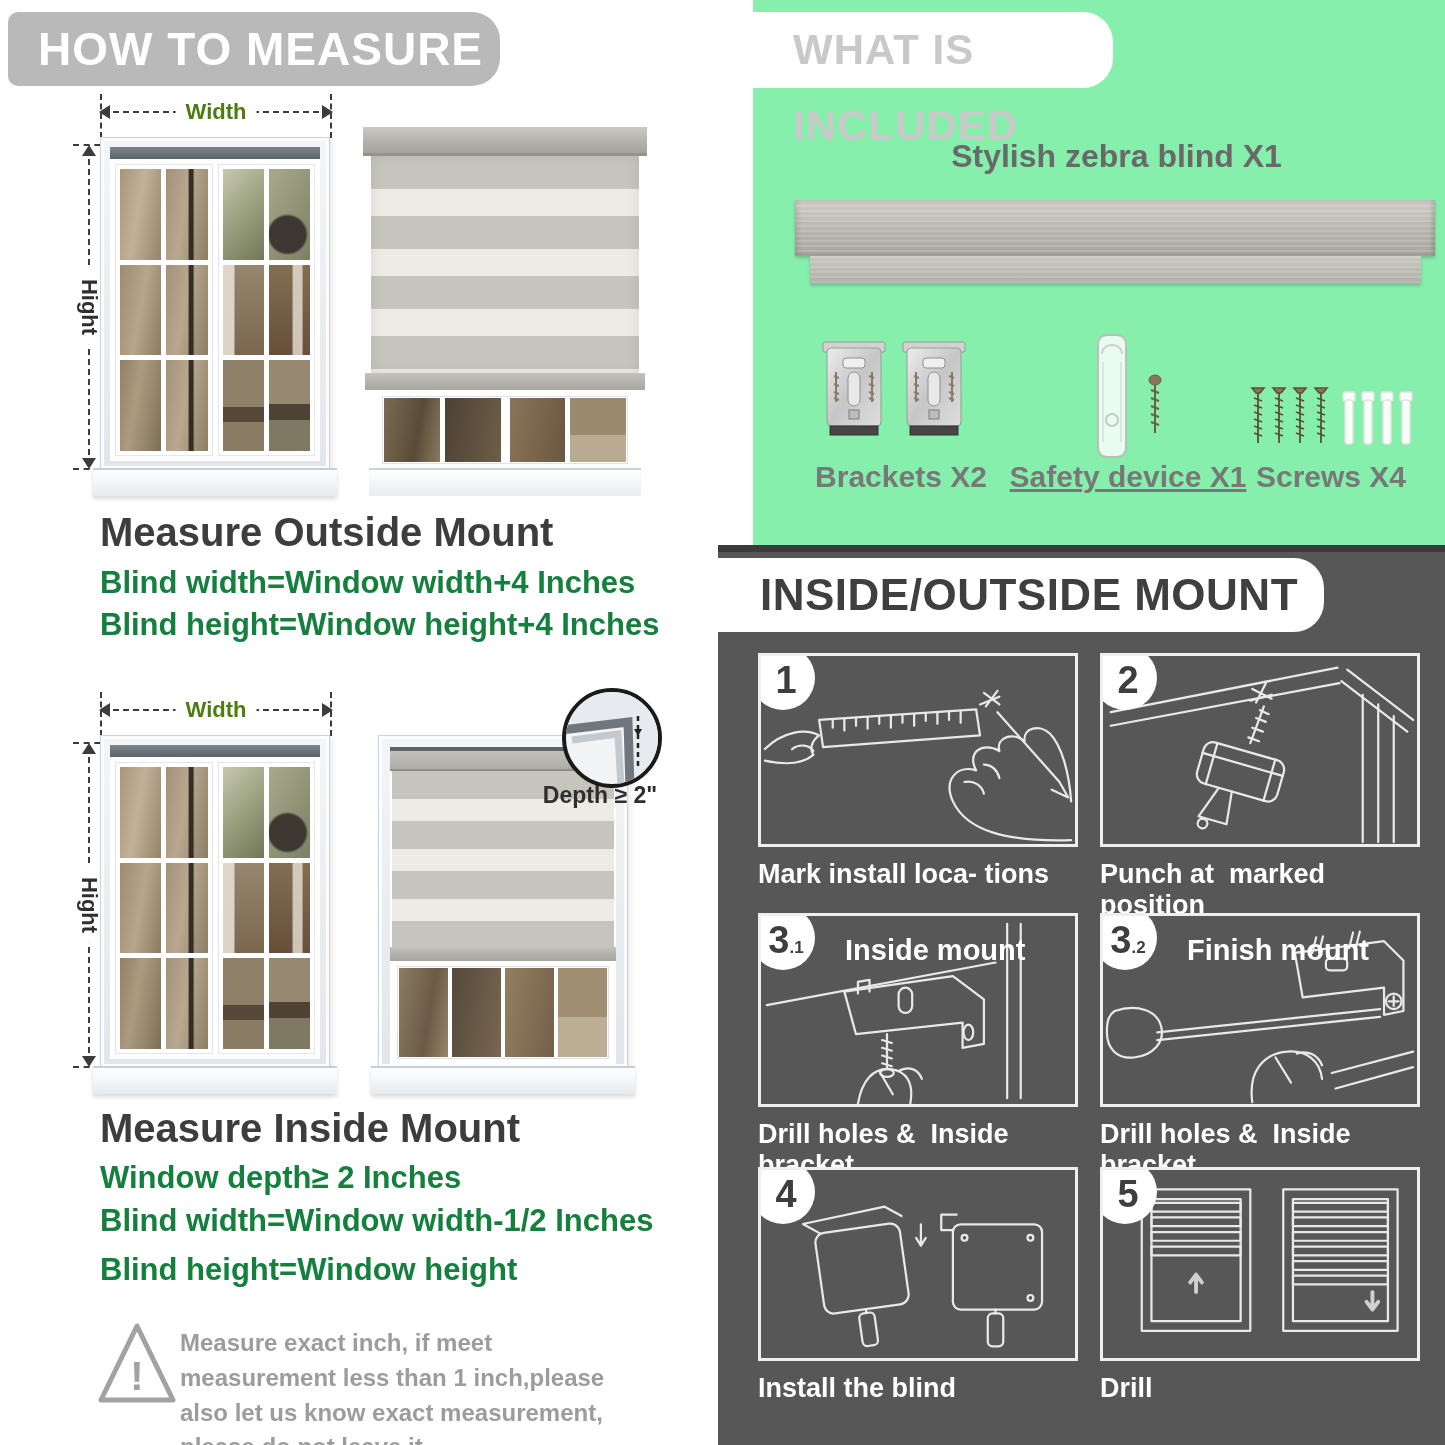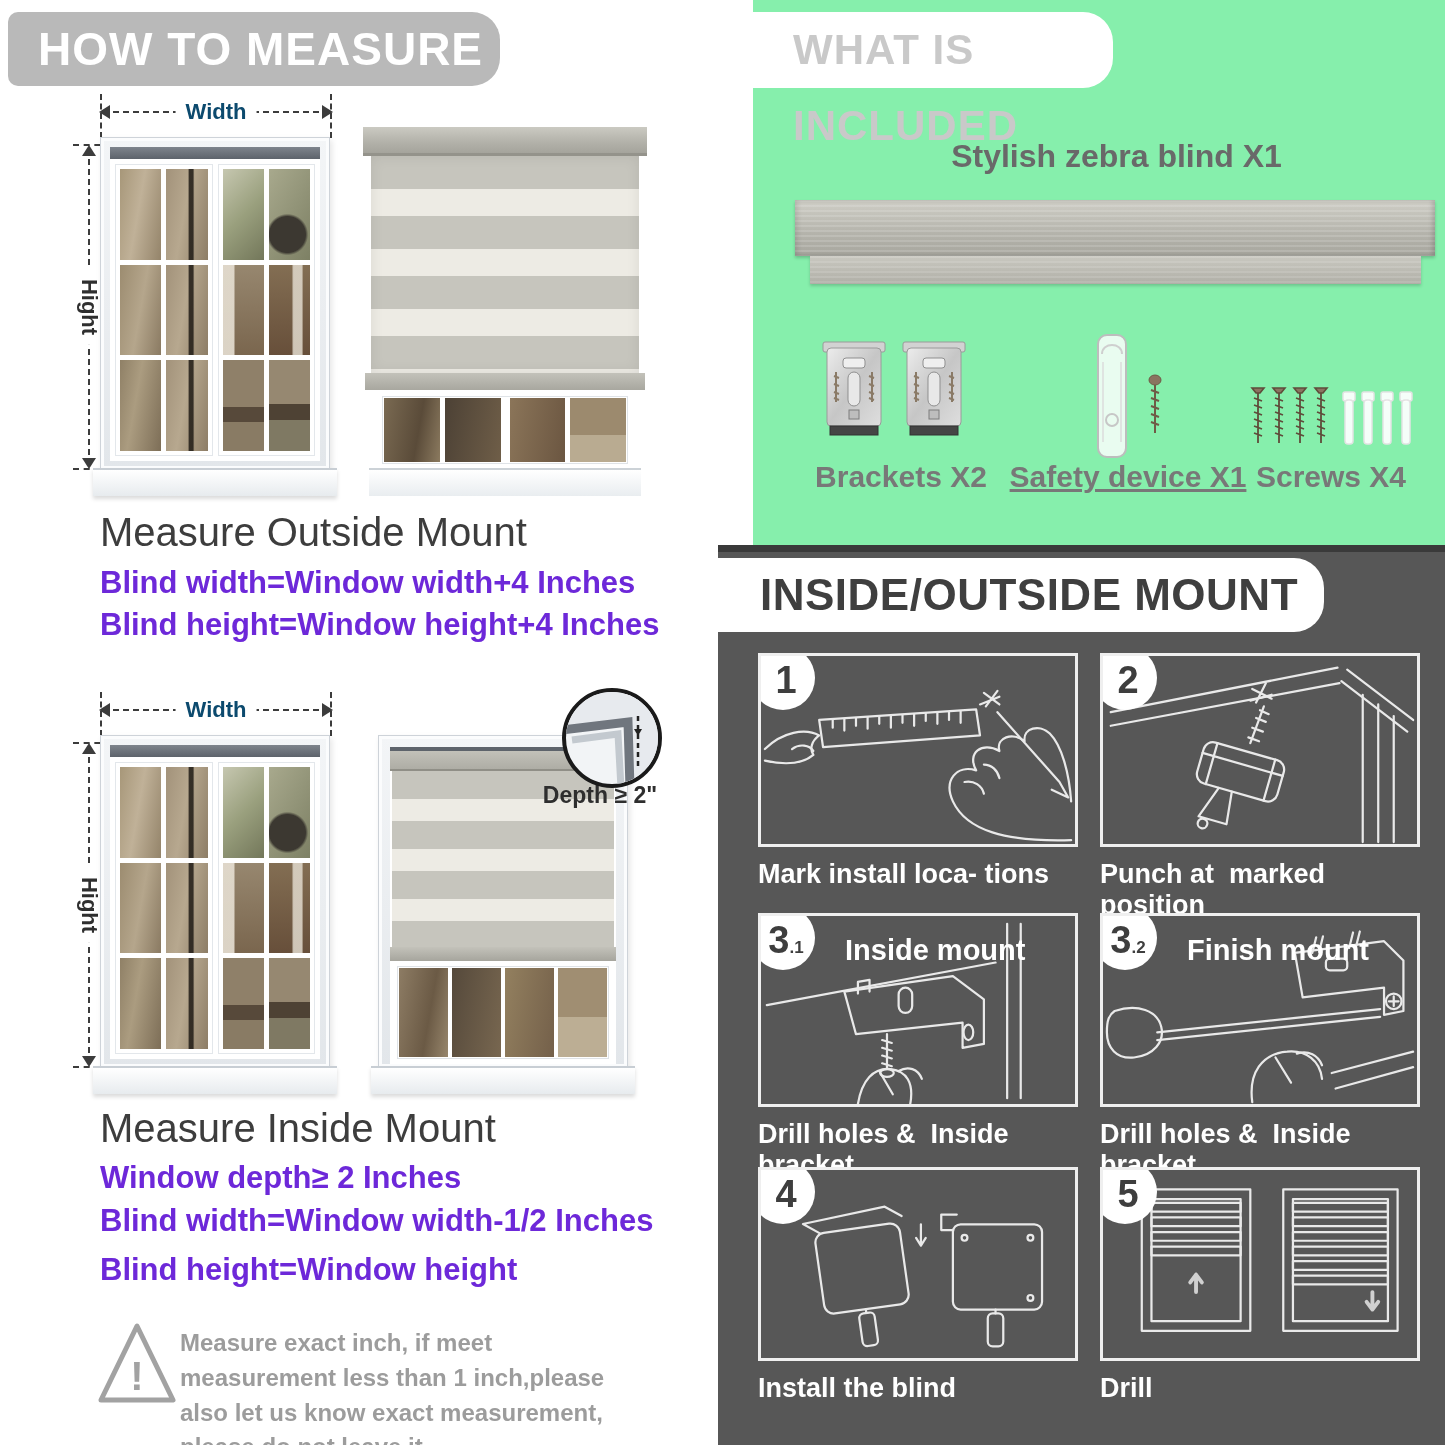--- a/index.html
+++ b/index.html
@@ -5,34 +5,34 @@
   html,body{margin:0;padding:0;background:#fff;}
   .canvas{position:relative;width:1445px;height:1445px;background:#ffffff;overflow:hidden;
           font-family:"Liberation Sans",sans-serif;}
   .abs{position:absolute;}
 
   
   .left-header{position:absolute;left:8px;top:12px;width:492px;height:74px;background:#b9b9b9;
     border-radius:10px 28px 28px 10px;color:#ffffff;font-weight:bold;font-size:46px;
     line-height:74px;padding-left:30px;box-sizing:border-box;letter-spacing:1px;}
 
-  .sec-heading{position:absolute;left:100px;color:#3d3d3d;font-weight:normal;font-size:40px;text-align:center;}
-  .sec-line{position:absolute;left:100px;color:#6d28d9;font-weight:bold;font-size:31px;}
+  .sec-heading{position:absolute;left:100px;color:#3d3d3d;font-weight:bold;font-size:40px;text-align:center;}
+  .sec-line{position:absolute;left:100px;color:#15803d;font-weight:bold;font-size:31px;}
 
   
   .harrow{position:absolute;height:24px;}
   .harrow .dash{position:absolute;top:11px;left:3px;right:3px;border-top:2px dashed #3c3c3c;}
   .harrow .ah{position:absolute;top:5px;width:0;height:0;border:7px solid transparent;}
   .harrow .al{left:-1px;border-left:0;border-right:11px solid #3c3c3c;}
   .harrow .ar{right:-1px;border-right:0;border-left:11px solid #3c3c3c;}
   .harrow .tick{position:absolute;top:-6px;height:44px;border-left:2px dashed #3c3c3c;}
   .harrow .tl{left:0;}
   .harrow .tr{right:0;}
   .harrow .hlabel{position:absolute;left:50%;top:52%;transform:translate(-50%,-50%);
-    background:#fff;padding:0 10px;font-weight:bold;font-size:22px;color:#0c4a6e;}
+    background:#fff;padding:0 10px;font-weight:bold;font-size:22px;color:#4d7c0f;}
 
   .varrow{position:absolute;width:24px;}
   .varrow .vdash{position:absolute;left:11px;top:3px;bottom:3px;border-left:2px dashed #3c3c3c;}
   .varrow .ah{position:absolute;left:5px;width:0;height:0;border:7px solid transparent;}
   .varrow .at{top:-1px;border-top:0;border-bottom:11px solid #3c3c3c;}
   .varrow .ab{bottom:-1px;border-bottom:0;border-top:11px solid #3c3c3c;}
   .varrow .vtick{position:absolute;left:-4px;width:38px;border-top:2px dashed #3c3c3c;}
   .varrow .vlabel{position:absolute;left:50%;top:50%;transform:translate(-50%,-50%) rotate(90deg);
     background:#fff;padding:0 10px;font-weight:bold;font-size:22px;color:#2f2f2f;}
 

